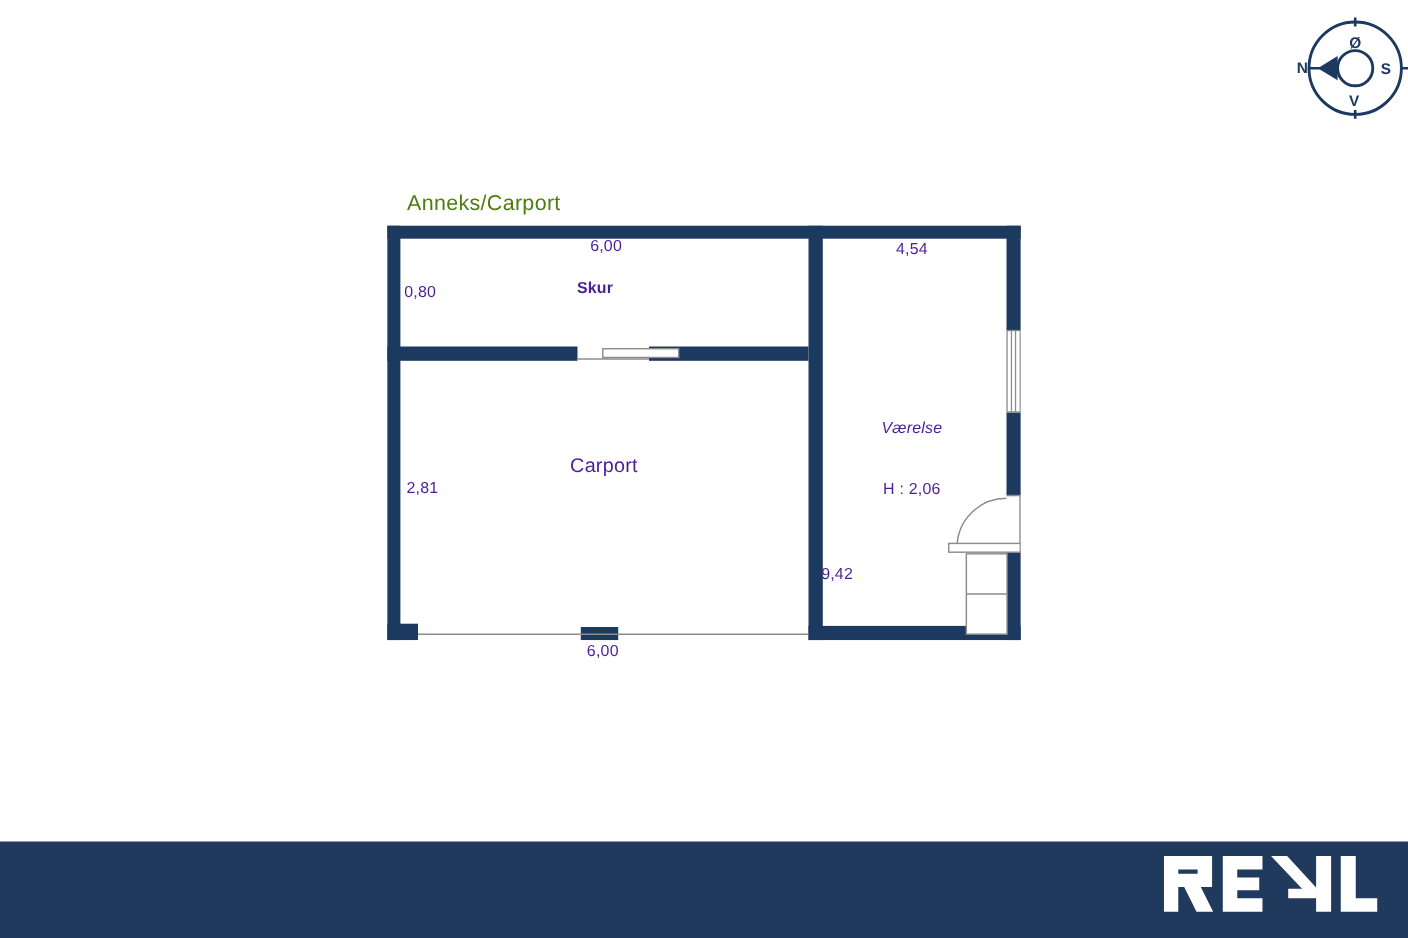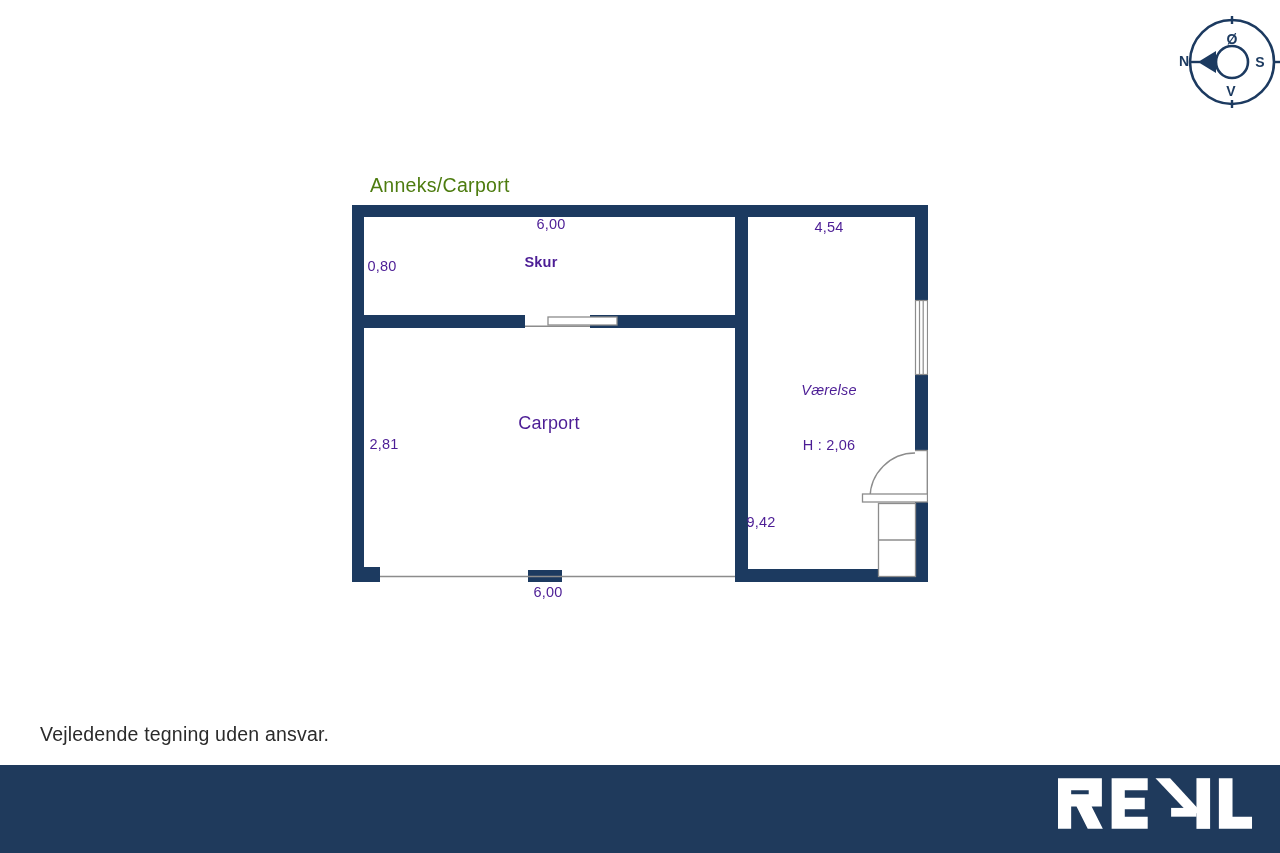--- a/index.html
+++ b/index.html
@@ -98,21 +98,20 @@
   <div class="lbl" style="left:501px;top:254px;width:80px;font-weight:bold;">Skur</div>
   <div class="lbl" style="left:357px;top:258px;width:50px;">0,80</div>
   <div class="lbl" style="left:789px;top:219px;width:80px;">4,54</div>
   <div class="lbl" style="left:779px;top:382px;width:100px;font-style:italic;">Værelse</div>
   <div class="lbl" style="left:779px;top:400px;width:100px;margin-top:37px;">H : 2,06</div>
   <div class="lbl" style="left:359px;top:436px;width:50px;">2,81</div>
   <div class="lbl" style="left:499px;top:415px;width:100px;font-size:18px;">Carport</div>
   <div class="lbl" style="left:736px;top:514px;width:50px;">9,42</div>
   <div class="lbl" style="left:508px;top:584px;width:80px;">6,00</div>
 
-  <div id="disclaimer">Vejledende tegning uden ansvar.</div>
 
   <div id="footer-bar"></div>
   <svg id="logo-svg" role="img" width="195" height="52" viewBox="0 0 200 53" aria-label="REAL">
     <g fill="#ffffff">
       <path fill-rule="evenodd" d="M0 0 H45 V29 H34.5 L46 52 H30.5 L19 29 H13.5 V52 H0 Z M13.5 12.5 H31.5 V16.5 H13.5 Z"></path>
       <path d="M55 0 H92 V12.5 H68.5 V20 H89 V32 H68.5 V39.5 H92 V52 H55 Z"></path>
       <g>
         <path d="M142 0 H156 V52 H142 Z"></path>
         <path d="M100 0 L115 0 L148 36 L134 36 Z"></path>
         <path d="M116 30.5 H142 V39.5 H116 Z"></path>

